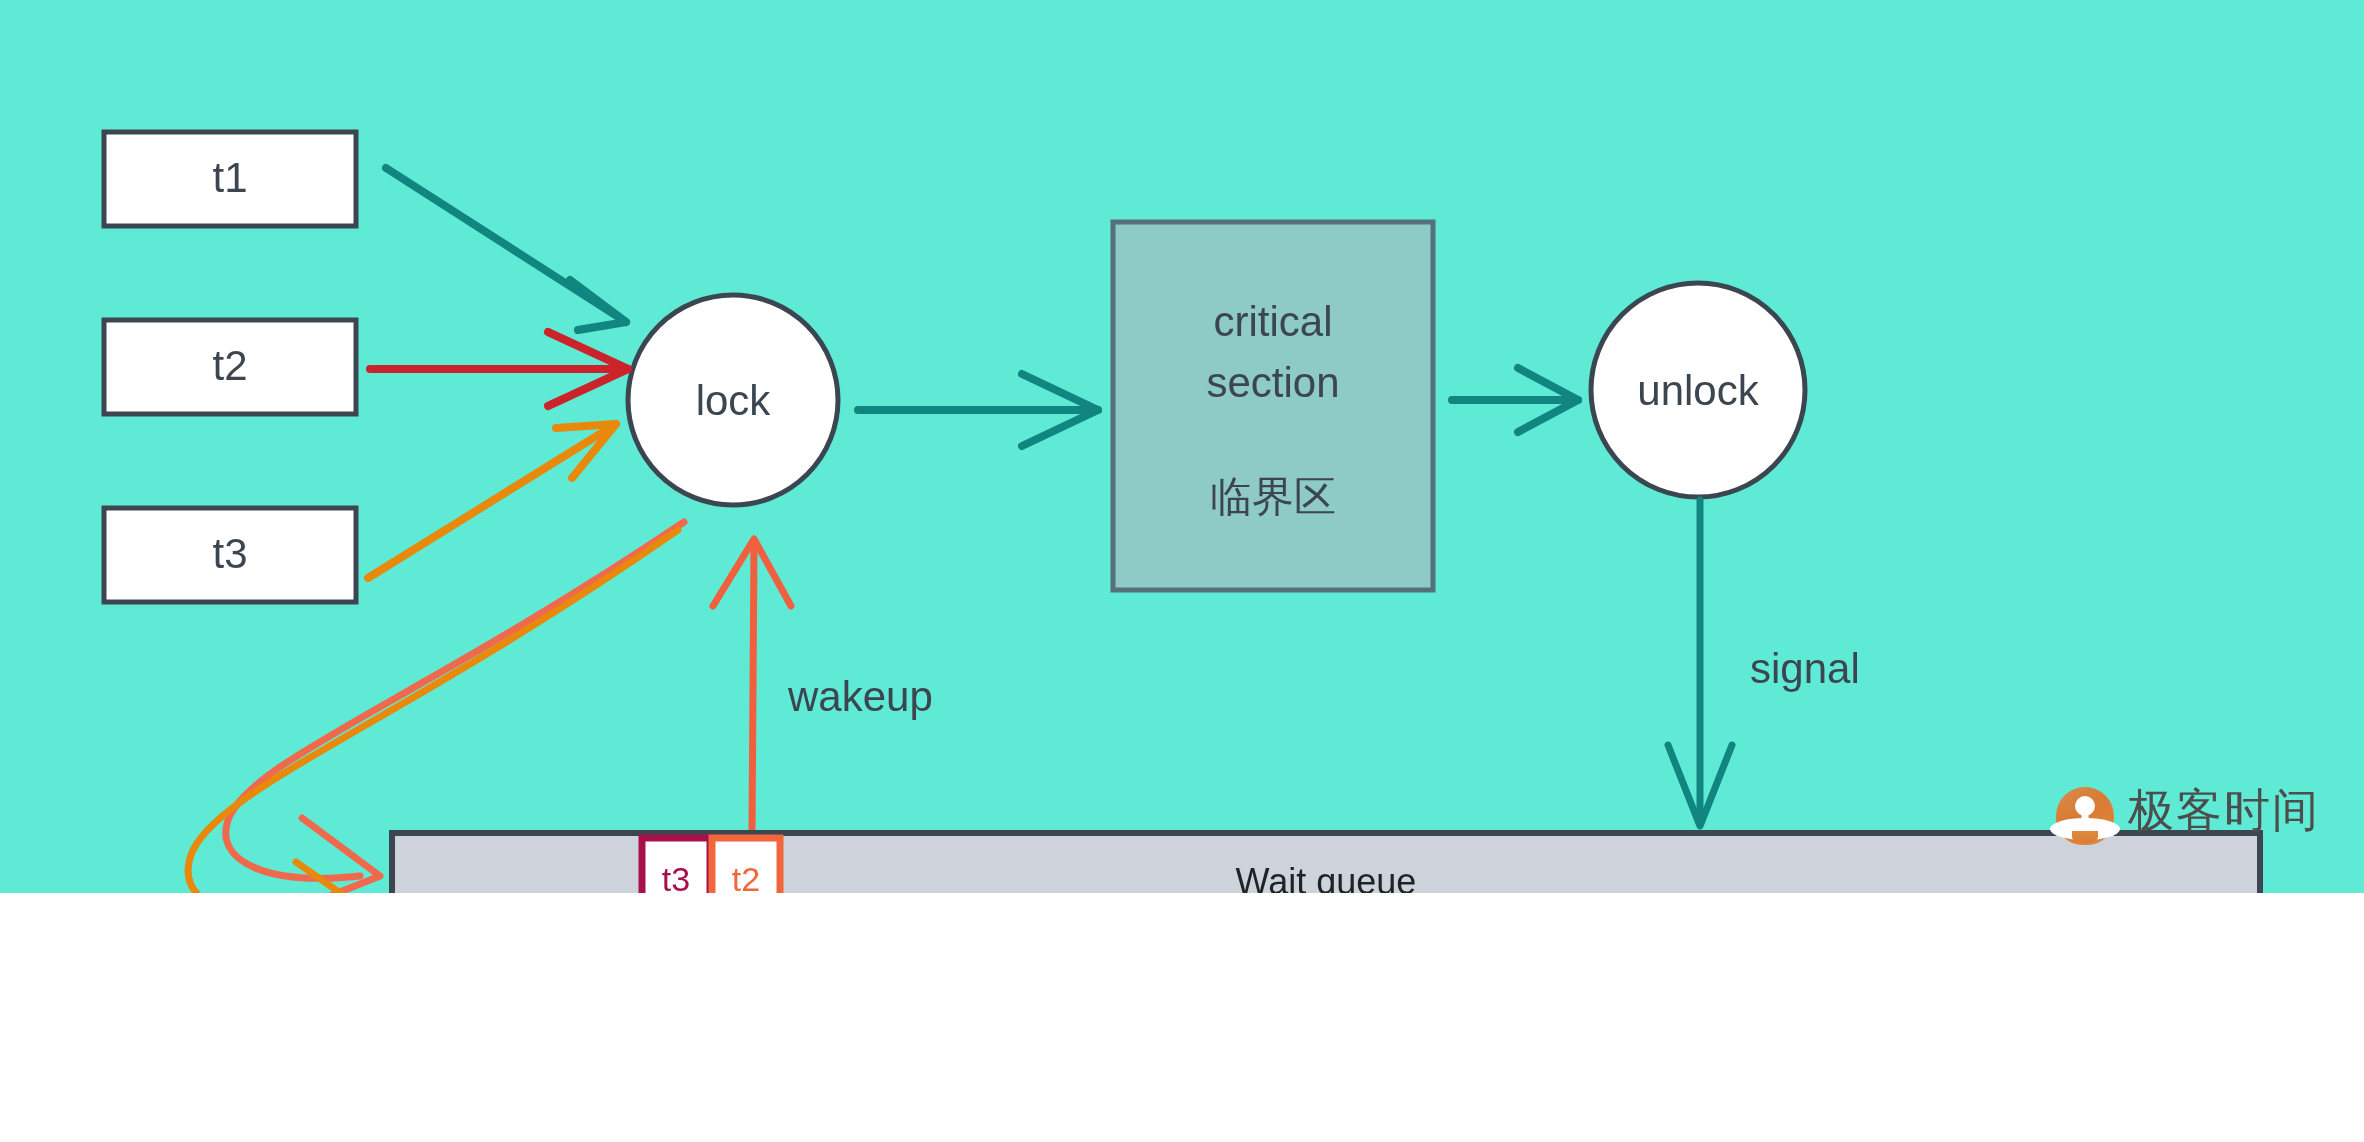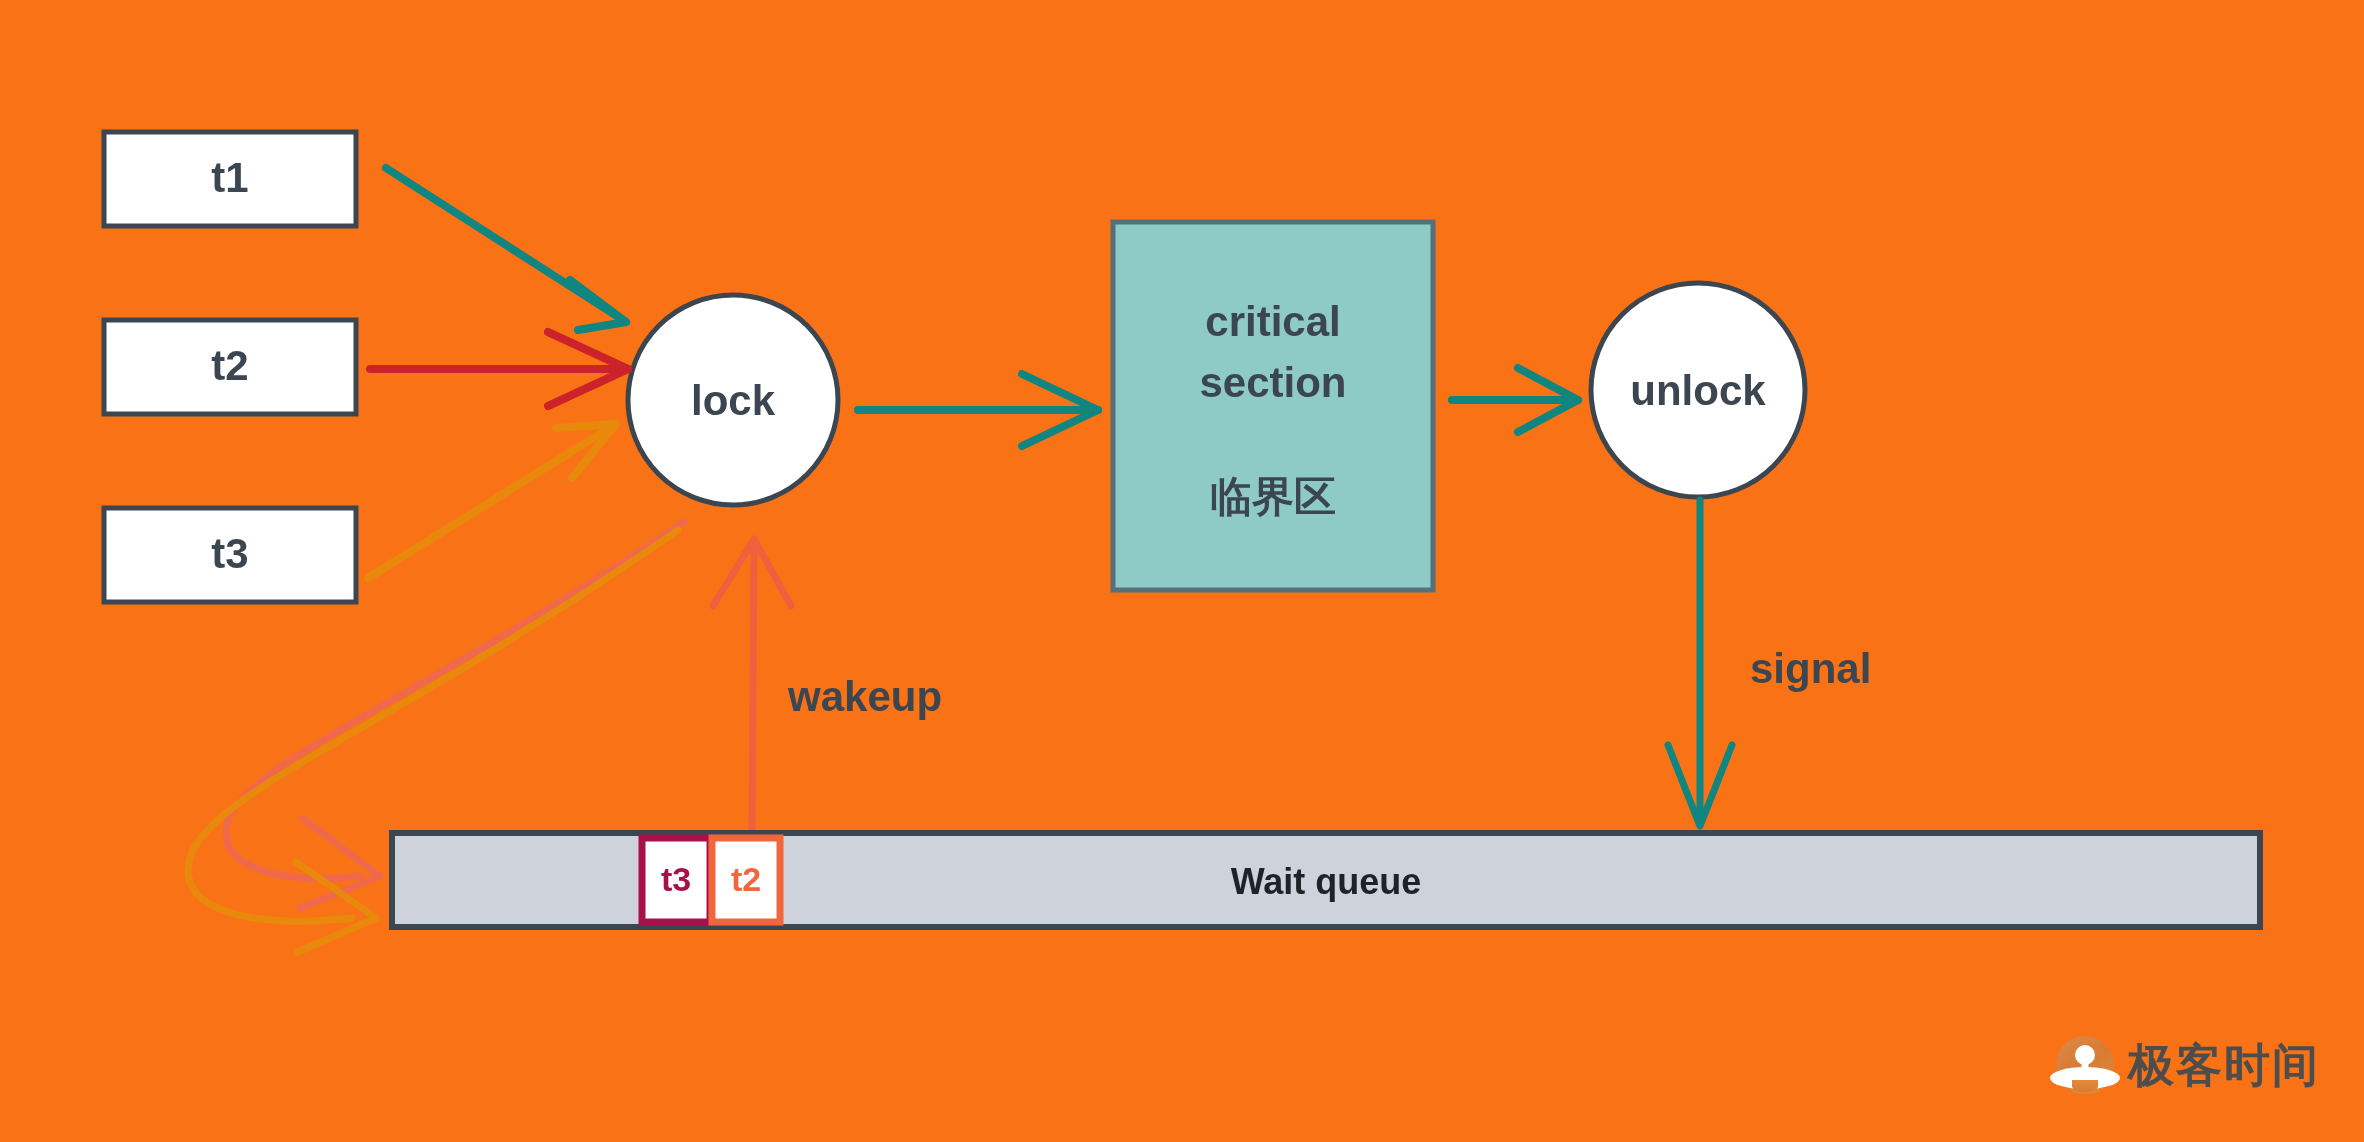--- a/index.html
+++ b/index.html
@@ -6,24 +6,23 @@
     margin: 0;
     padding: 0;
     background: #ffffff;
   }
   body {
     font-family: "Liberation Sans", "DejaVu Sans", sans-serif;
   }
   #canvas {
     position: relative;
     width: 2364px;
-    height: 1142px;
-    background: #f97316;
+    height: 893px;
+    background: #5eead4;
     overflow: hidden;
-    font-weight: bold;
   }
   #diagram-svg {
     position: absolute;
     left: 0;
     top: 0;
     width: 2364px;
     height: 1142px;
   }
   .node-label {
     fill: #3c4650;
@@ -76,21 +75,20 @@
   .arrow-head {
     fill: none;
     stroke-linecap: round;
     stroke-linejoin: round;
   }
   #brand-logo {
     position: absolute;
     right: 44px;
     bottom: 48px;
     display: flex;
-    align-items: center;
     gap: 14px;
   }
   #brand-logo .mark {
     width: 58px;
     height: 58px;
     position: relative;
   }
   #brand-logo .mark .disc {
     position: absolute;
     inset: 0;

